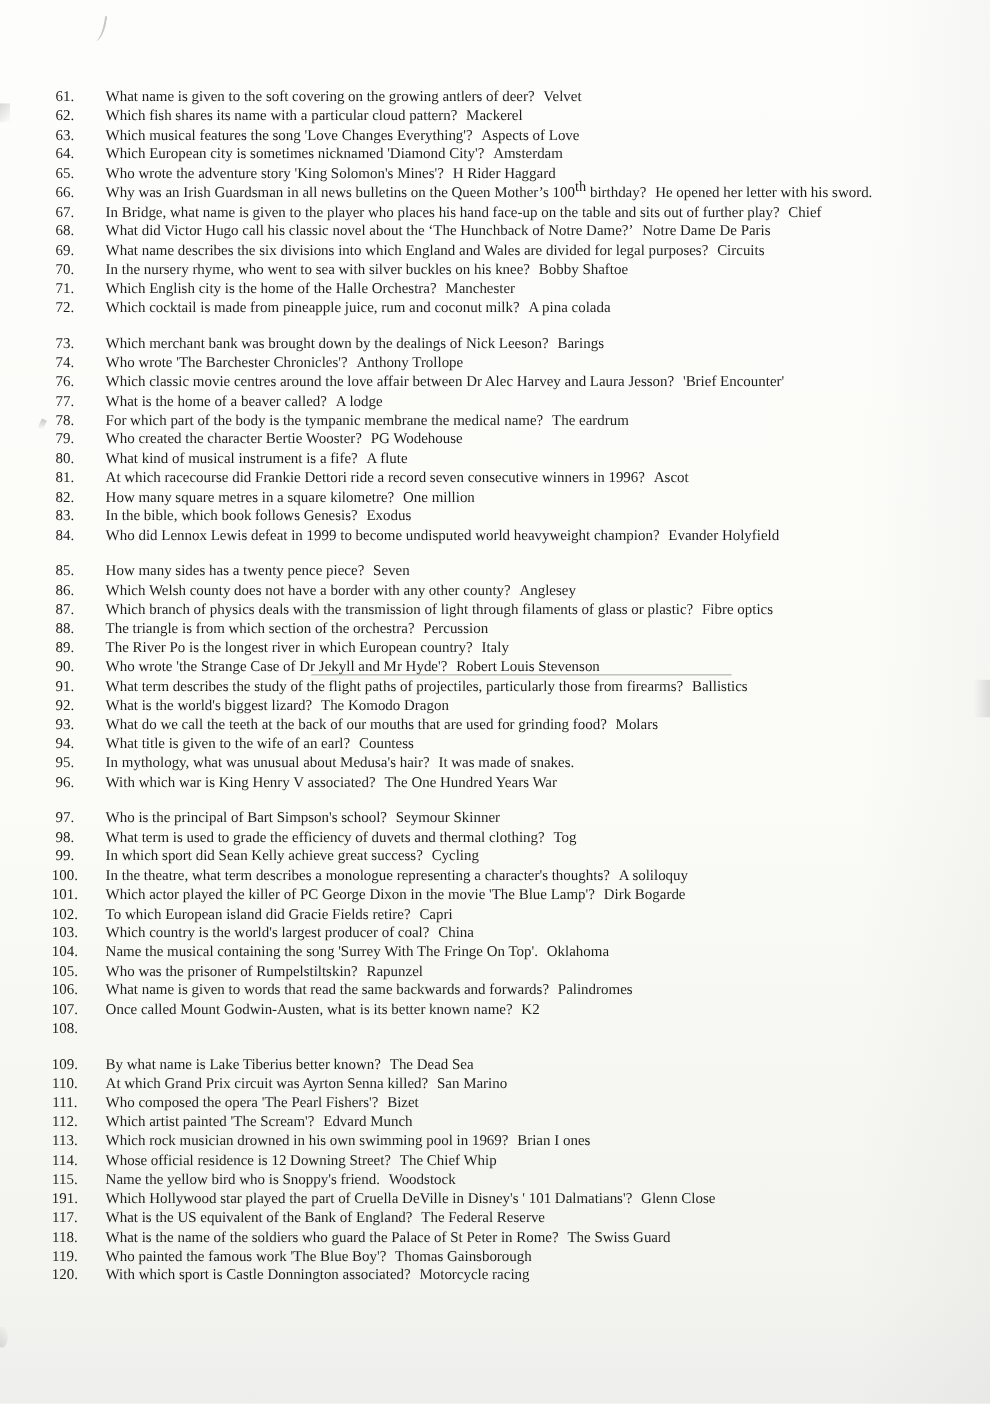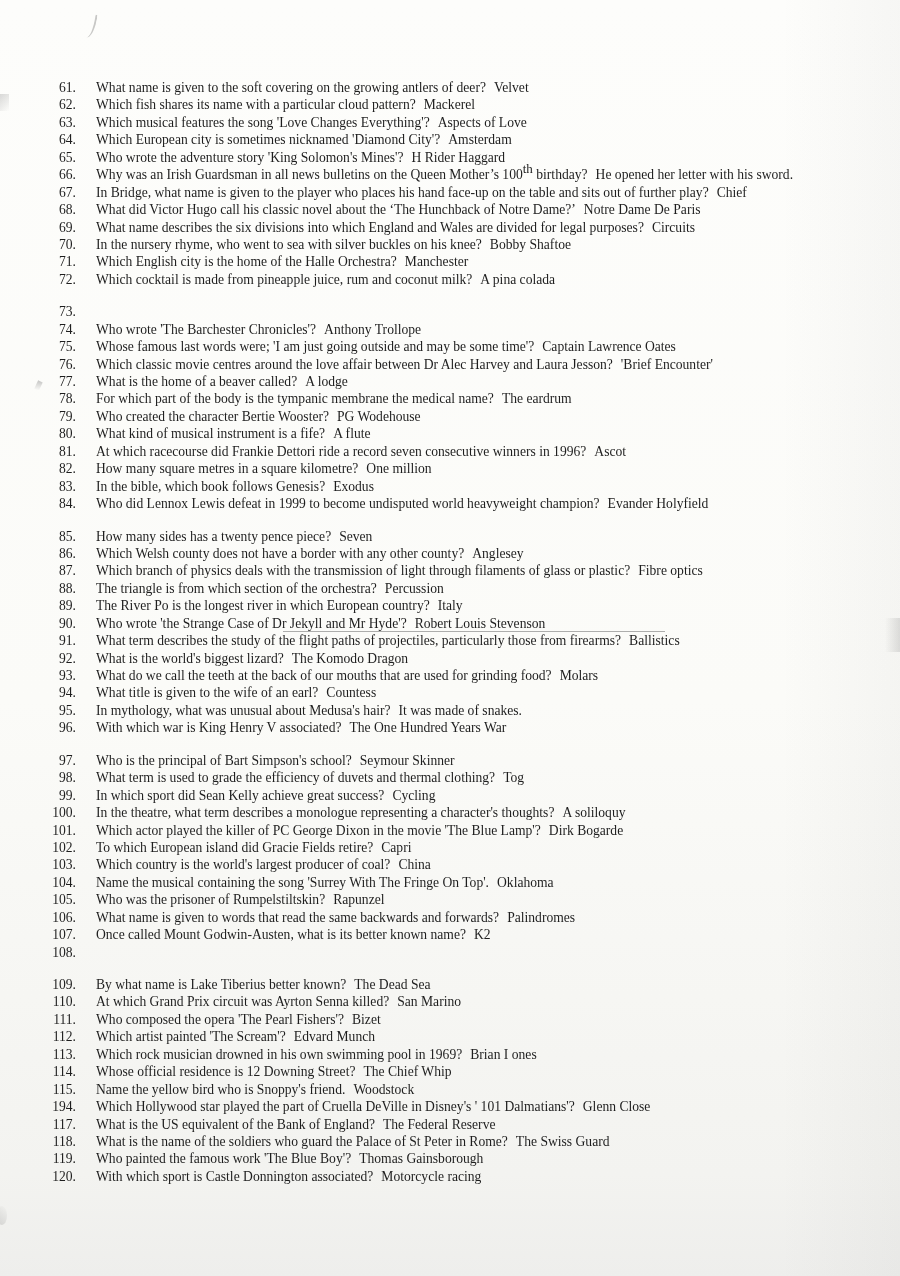--- a/index.html
+++ b/index.html
@@ -16,21 +16,21 @@
   .sheet::after{ 
     content:"";position:absolute;top:0;right:0;width:120px;height:100%;
     background:linear-gradient(90deg,rgba(0,0,0,0),rgba(120,120,120,.05));
   }
   .content{position:absolute;left:42px;top:79px;right:8px;}
   .group{margin-bottom:15px;}
   .row{
     display:flex;height:17.45px;line-height:17.45px;
     white-space:nowrap;position:relative;font-size:13.6px;
   }
-  .num{flex:0 0 34px;width:34px;text-align:right;}
+  .num{flex:0 0 34px;width:34px;text-align:center;}
   .qbody{margin-left:20px;text-align:center;}
   .ans{margin-left:8px;}
   sup{font-size:13px;line-height:0;}
   .row.u::after{
     content:"";position:absolute;left:241px;width:382px;bottom:.5px;height:1px;
     background:rgba(95,95,95,.5);
   }
   .art{position:absolute;pointer-events:none;}
   .art-top{
     left:86px;top:14px;width:8px;height:24px;
@@ -111,28 +111,25 @@
           <span class="qbody"><span class="q">Which English city is the home of the Halle Orchestra?</span><span class="ans">Manchester</span></span>
         </div>
         <div class="row">
           <span class="num">72.</span>
           <span class="qbody"><span class="q">Which cocktail is made from pineapple juice, rum and coconut milk?</span><span class="ans">A pina colada</span></span>
         </div>
       </div>
       <div class="group">
         <div class="row">
           <span class="num">73.</span>
+          <span class="qbody"><span class="q">Which merchant bank was brought down by the dealings of Nick Leeson?</span><span class="ans">Barings</span></span>
         </div>
         <div class="row">
           <span class="num">74.</span>
           <span class="qbody"><span class="q">Who wrote 'The Barchester Chronicles'?</span><span class="ans">Anthony Trollope</span></span>
-        </div>
-        <div class="row">
-          <span class="num">75.</span>
-          <span class="qbody"><span class="q">Whose famous last words were; 'I am just going outside and may be some time'?</span><span class="ans">Captain Lawrence Oates</span></span>
         </div>
         <div class="row">
           <span class="num">76.</span>
           <span class="qbody"><span class="q">Which classic movie centres around the love affair between Dr Alec Harvey and Laura Jesson?</span><span class="ans">'Brief Encounter'</span></span>
         </div>
         <div class="row">
           <span class="num">77.</span>
           <span class="qbody"><span class="q">What is the home of a beaver called?</span><span class="ans">A lodge</span></span>
         </div>
         <div class="row">
@@ -286,21 +283,21 @@
         </div>
         <div class="row">
           <span class="num">114.</span>
           <span class="qbody"><span class="q">Whose official residence is 12 Downing Street?</span><span class="ans">The Chief Whip</span></span>
         </div>
         <div class="row">
           <span class="num">115.</span>
           <span class="qbody"><span class="q">Name the yellow bird who is Snoppy's friend.</span><span class="ans">Woodstock</span></span>
         </div>
         <div class="row">
-          <span class="num">194.</span>
+          <span class="num">191.</span>
           <span class="qbody"><span class="q">Which Hollywood star played the part of Cruella DeVille in Disney's ' 101 Dalmatians'?</span><span class="ans">Glenn Close</span></span>
         </div>
         <div class="row">
           <span class="num">117.</span>
           <span class="qbody"><span class="q">What is the US equivalent of the Bank of England?</span><span class="ans">The Federal Reserve</span></span>
         </div>
         <div class="row">
           <span class="num">118.</span>
           <span class="qbody"><span class="q">What is the name of the soldiers who guard the Palace of St Peter in Rome?</span><span class="ans">The Swiss Guard</span></span>
         </div>

